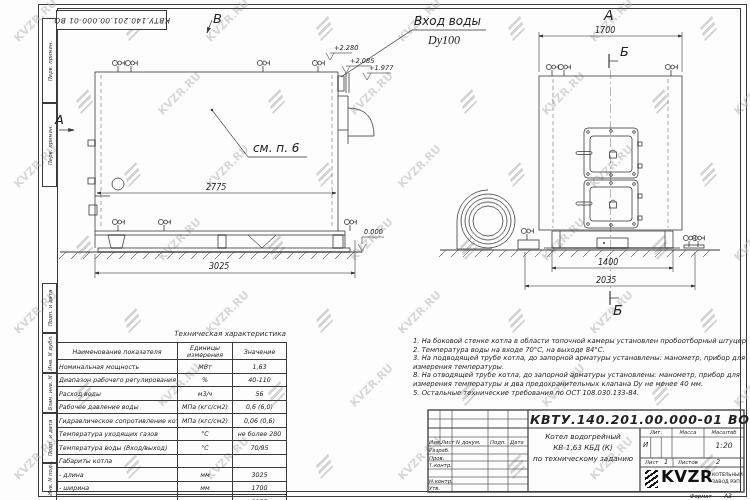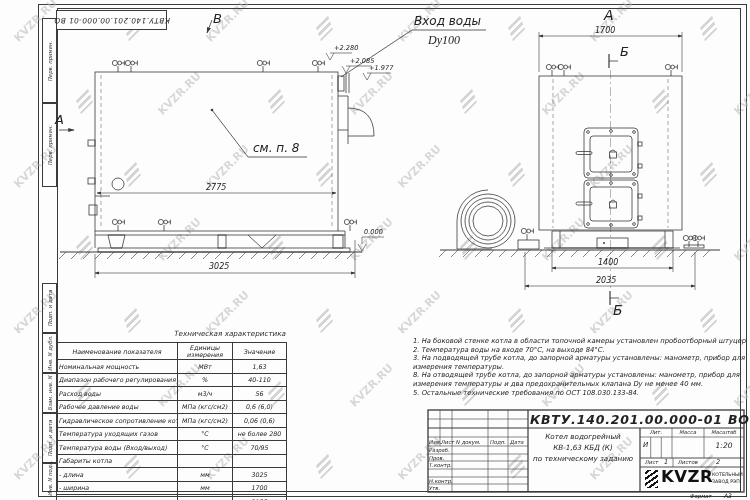--- a/index.html
+++ b/index.html
@@ -387,21 +387,21 @@
       <line x1="674" y1="250" x2="667" y2="257" stroke-width="0.6"></line>
       <line x1="686" y1="250" x2="679" y2="257" stroke-width="0.6"></line>
       <line x1="698" y1="250" x2="691" y2="257" stroke-width="0.6"></line>
       <line x1="710" y1="250" x2="703" y2="257" stroke-width="0.6"></line>
     </svg>
 
   <span class="lbl big" style="left:213px;top:11px;">В</span>
   <span class="lbl big" style="left:55px;top:112px;">А</span>
   <span class="lbl mid" style="left:414px;top:14px;">Вход воды</span>
   <span class="lbl mid" style="left:428px;top:33px;font-family:Liberation Serif, serif;">Dy100</span>
-  <span class="lbl mid" style="left:253px;top:141px;">см. п. 8</span>
+  <span class="lbl mid" style="left:253px;top:141px;">см. п. 6</span>
   <span class="lbl elev" style="left:334px;top:44px;">+2.280</span>
   <span class="lbl elev" style="left:350px;top:57px;">+2.085</span>
   <span class="lbl elev" style="left:369px;top:64px;text-align:right;">+1.977</span>
   <span class="lbl elev" style="left:364px;top:228px;">0.000</span>
   <span class="lbl dim" style="left:206px;top:183px;">2775</span>
   <span class="lbl dim" style="left:209px;top:262px;">3025</span>
   <span class="lbl big" style="left:604px;top:7px;font-size:14px;">А</span>
   <span class="lbl dim" style="left:595px;top:26px;">1700</span>
   <span class="lbl big" style="left:620px;top:44px;">Б</span>
   <span class="lbl big" style="left:613px;top:302px;font-size:14px;">Б</span>

